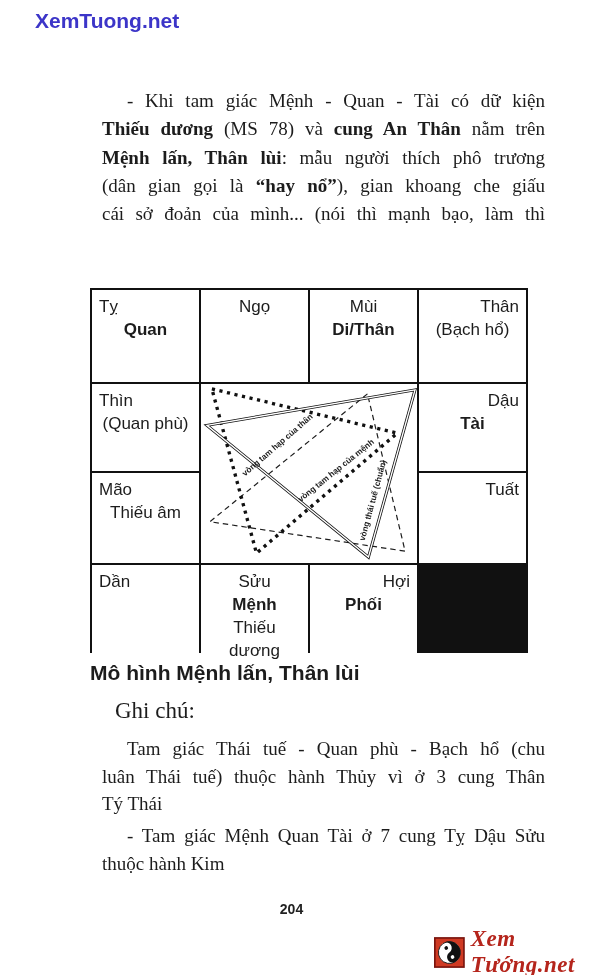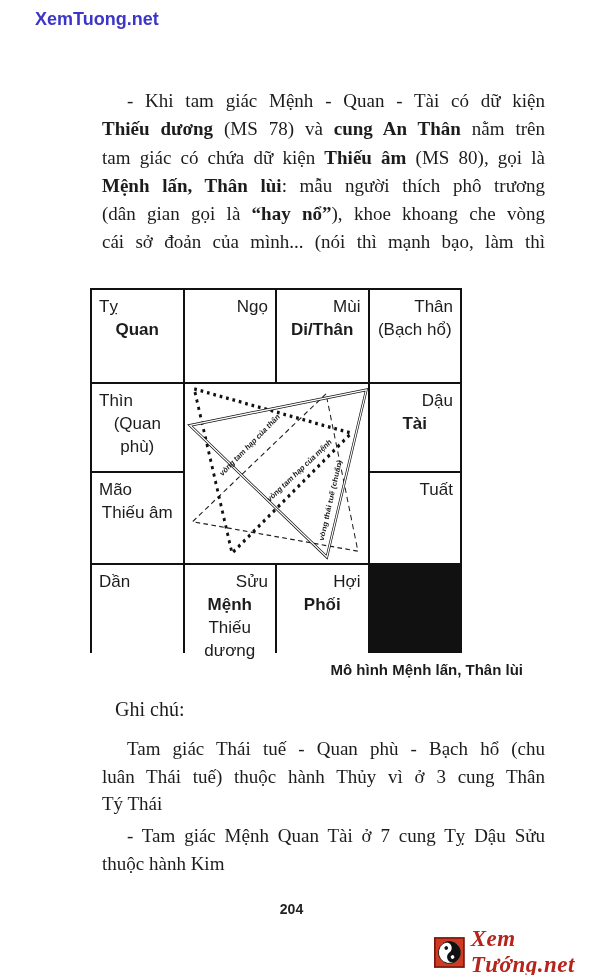--- a/index.html
+++ b/index.html
@@ -2,73 +2,72 @@
 <html><head>
 <meta charset="utf-8">
 <style>
   html,body{margin:0;padding:0;}
   body{width:600px;height:975px;position:relative;background:#ffffff;overflow:hidden;
        font-family:"Liberation Serif","DejaVu Serif",serif;color:#1c1c1c;}
   .abs{position:absolute;}
 
   
   .watermark{left:35px;top:9px;font-family:"Liberation Sans","DejaVu Sans",sans-serif;
-             font-weight:bold;font-size:18px;}
+             font-weight:bold;font-size:21px;}
 
   
   .textcol{left:102px;width:443px;font-size:19px;line-height:28.3px;}
   .tline{text-align:justify;text-align-last:justify;white-space:normal;}
   .tline.last{text-align-last:left;}
   .ind .tline:first-child{text-indent:25px;}
   .b{font-weight:bold;}
 
   
-  .chart{left:90px;top:288px;width:372px;height:365px;background:#111;
+  .chart{left:90px;top:288px;width:438px;height:365px;background:#111;
          border:2px solid #111;display:grid;box-sizing:border-box;
          grid-template-columns:1fr 1fr 1fr 1fr;grid-template-rows:92px 87px 90px 1fr;gap:2px;
          font-family:"Liberation Sans","DejaVu Sans",sans-serif;font-size:17px;line-height:23px;}
   .cell{background:#fff;padding:5px 7px;box-sizing:border-box;}
   .cell .branch{display:block;}
-  .al-l .branch{text-align:left;} .al-c .branch{text-align:right;} .al-r .branch{text-align:right;}
+  .al-l .branch{text-align:left;} .al-c .branch{text-align:center;} .al-r .branch{text-align:right;}
   .cell .role{display:block;text-align:center;}
   .rb{font-weight:bold;}
   .center-cell{grid-column:2/4;grid-row:2/4;position:relative;padding:0;}
   .center-cell svg{position:absolute;inset:0;width:100%;height:100%;}
 
   .tri-label{font-family:"Liberation Sans","DejaVu Sans",sans-serif;font-size:8.4px;
              font-weight:600;fill:#1d1d1d;}
 
-  .caption{left:90px;top:661px;width:433px;text-align:right;
+  .caption{left:90px;top:661px;width:433px;text-align:left;
            font-family:"Liberation Sans","DejaVu Sans",sans-serif;
-           font-weight:bold;font-size:15px;}
+           font-weight:bold;font-size:21px;}
 
-  .ghichu{left:115px;top:698px;font-size:20px;}
+  .ghichu{left:115px;top:698px;font-size:23px;}
   .note1{top:735px;line-height:27.5px;}
   .note2{top:822px;line-height:27.5px;}
 
   .pagenum{left:75px;top:901px;width:433px;text-align:center;
            font-family:"Liberation Sans","DejaVu Sans",sans-serif;
            font-weight:600;font-size:14px;color:#222;}
 
   
   .logo{left:434px;top:926px;display:flex;align-items:center;}
   .logo-text{margin-left:6px;font-family:"Liberation Serif","DejaVu Serif",serif;
              font-style:italic;font-weight:bold;font-size:23px;letter-spacing:0.5px;}
 </style>
 </head>
 <body>
 
 <div class="abs watermark" style="color:#3c35c8;">XemTuong.net</div>
 
 <div class="abs textcol ind" style="top:87px;">
     <div class="tline"><span>- Khi tam giác Mệnh - Quan - Tài có dữ kiện</span></div>
     <div class="tline"><span class="b">Thiếu dương</span><span> (MS 78) và </span><span class="b">cung An Thân</span><span> nằm trên</span></div>
-    <div class="tline"><span>tam giác có chứa dữ kiện </span><span class="b">Thiếu âm</span><span> (MS 80), gọi là</span></div>
     <div class="tline"><span class="b">Mệnh lấn, Thân lùi</span><span>: mẫu người thích phô trương</span></div>
-    <div class="tline"><span>(dân gian gọi là </span><span class="b">“hay nổ”</span><span>), khoe khoang che vòng</span></div>
+    <div class="tline"><span>(dân gian gọi là </span><span class="b">“hay nổ”</span><span>), gian khoang che giấu</span></div>
     <div class="tline"><span>cái sở đoản của mình... (nói thì mạnh bạo, làm thì</span></div>
   </div>
 
 <div class="abs chart">
   <div class="cell al-l">
     <span class="branch">Tỵ</span>
     <span class="role rb">Quan</span>
   </div>
   <div class="cell al-c">
     <span class="branch">Ngọ</span>

